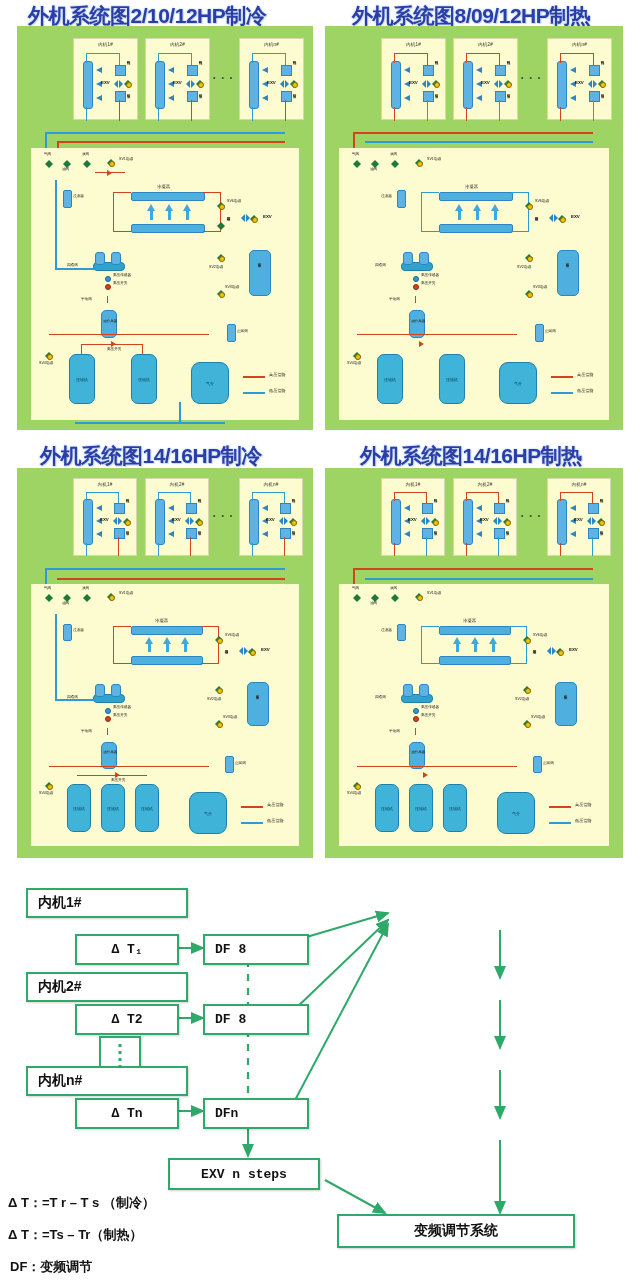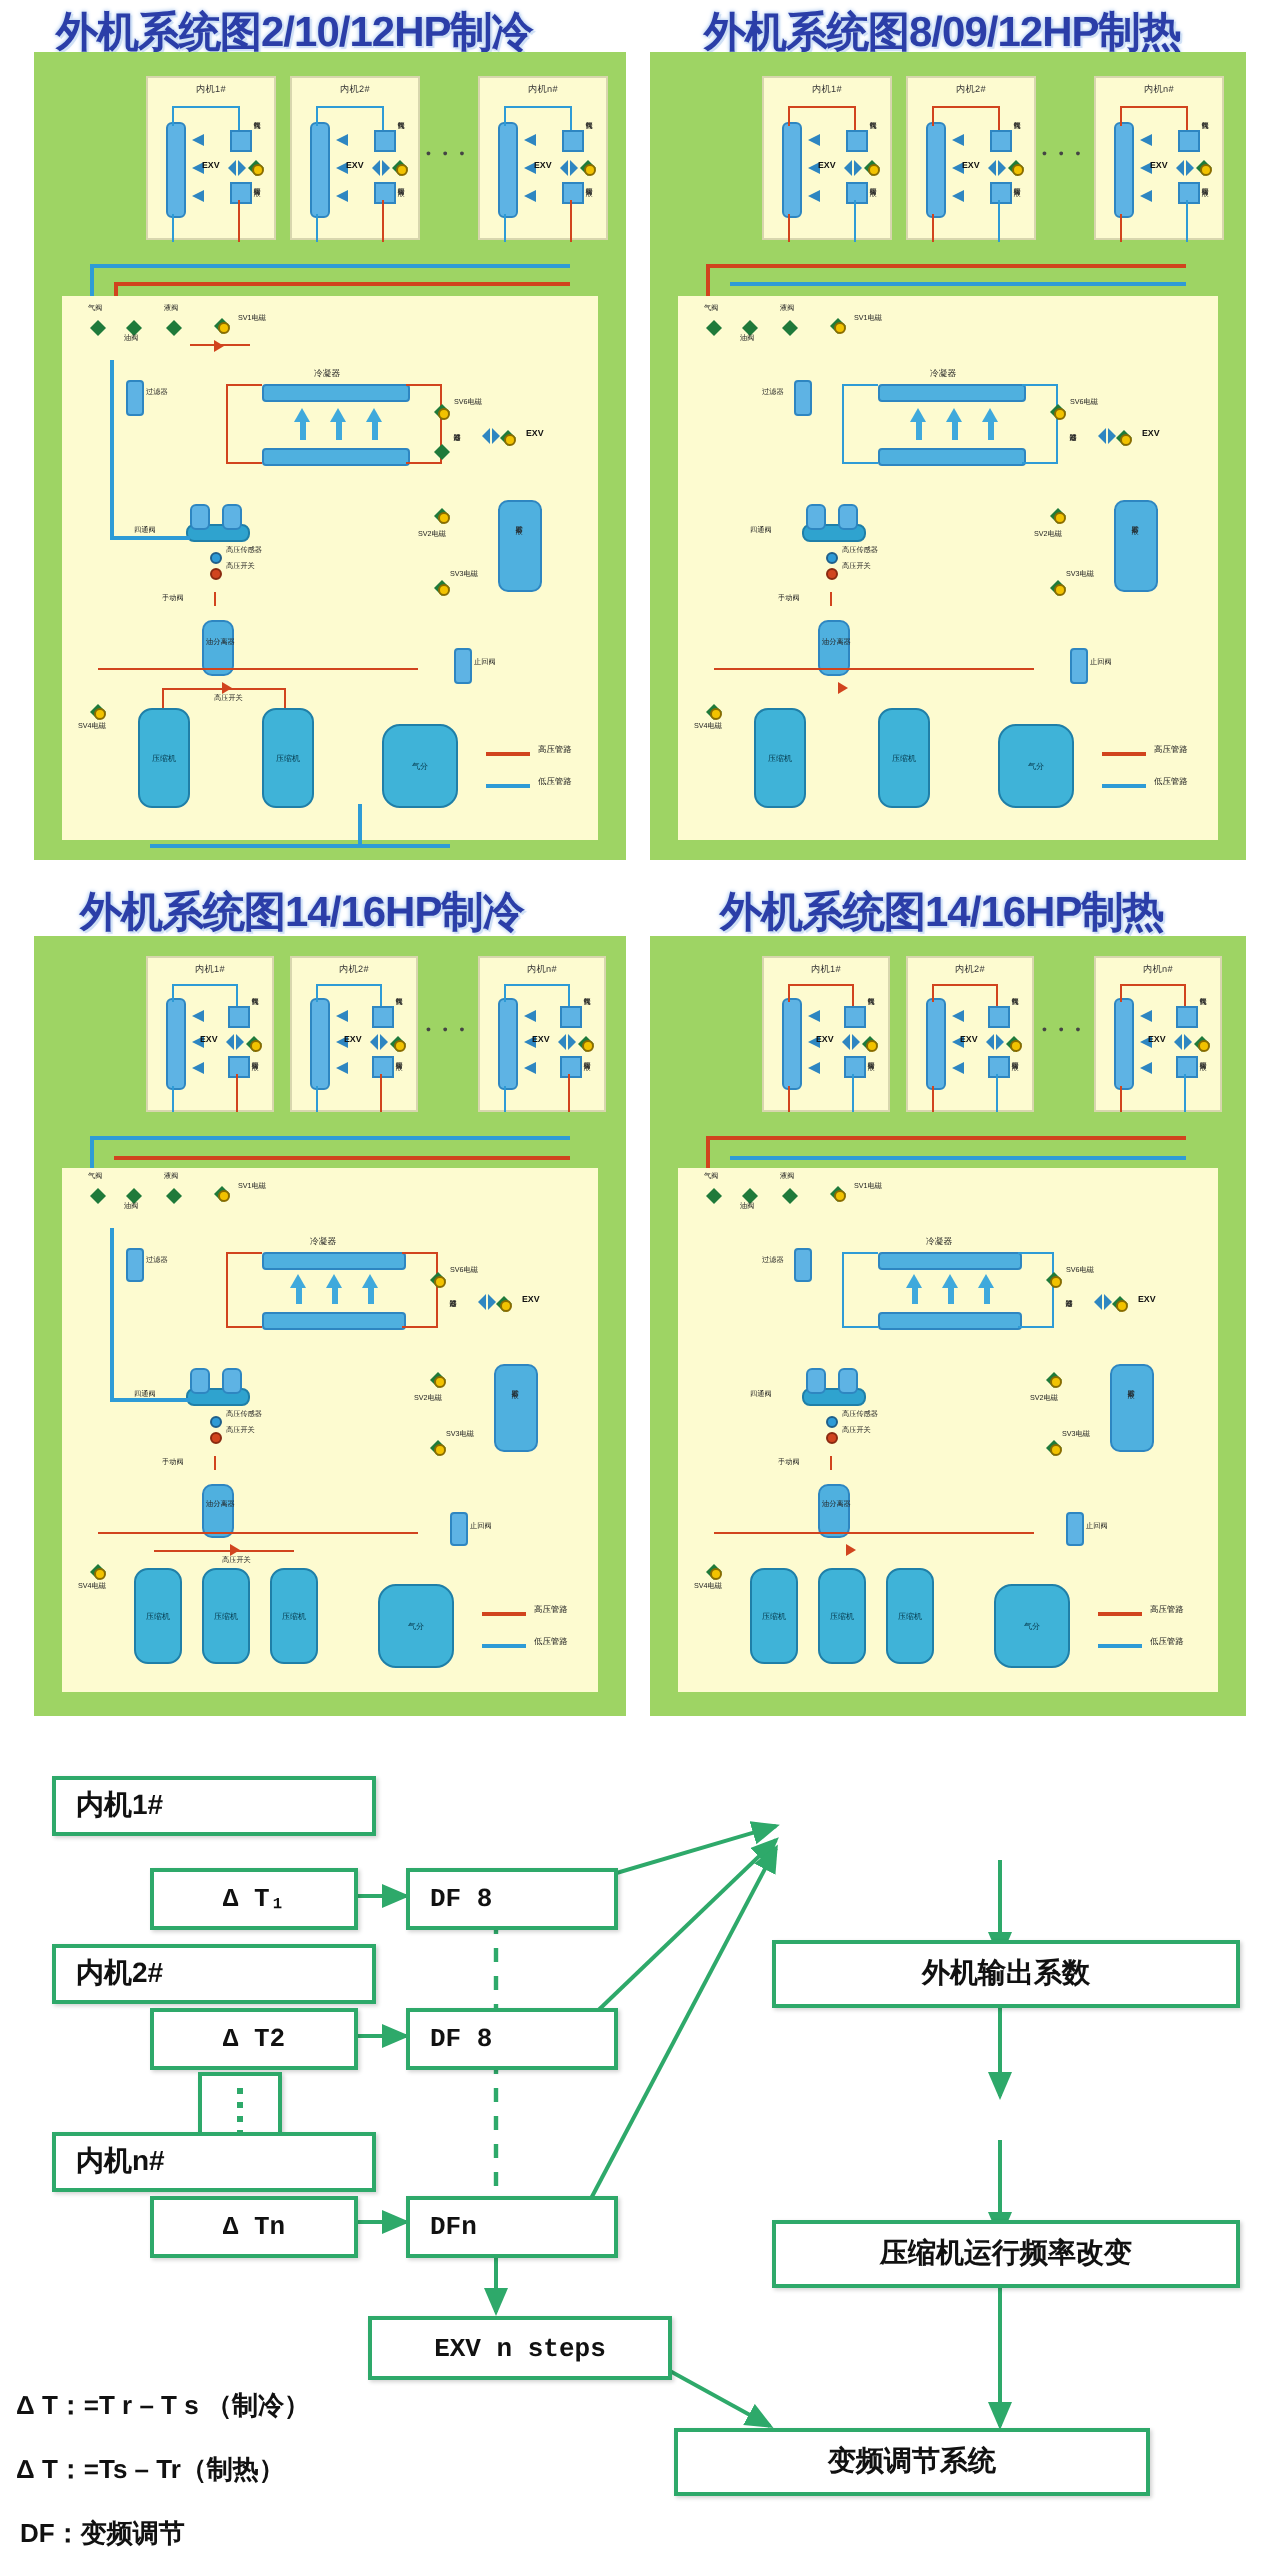--- a/index.html
+++ b/index.html
@@ -785,22 +785,20 @@
   <div class="fbox" style="left:99px;top:168px;width:38px;height:38px;">
     <svg width="6" height="30">
       <line x1="3" y1="2" x2="3" y2="28" stroke="#2EA96A" stroke-width="3" stroke-dasharray="3,4"></line>
     </svg>
   </div>
 
   <div class="fbox left" style="left:26px;top:198px;width:148px;height:26px;">内机n#</div>
   <div class="fbox center mono" style="left:75px;top:230px;width:100px;height:27px;">Δ Tn</div>
   <div class="fbox left mono" style="left:203px;top:230px;width:92px;height:27px;">DFn</div>
 
-  <div class="fbox center mono" style="left:184px;top:290px;width:148px;height:28px;">EXV n steps</div>
-
-  <div class="fbox center" style="left:386px;top:102px;width:230px;height:30px;">外机输出系数</div>
-  <div class="fbox center" style="left:386px;top:242px;width:230px;height:30px;">压缩机运行频率改变</div>
+  <div class="fbox center mono" style="left:168px;top:290px;width:148px;height:28px;">EXV n steps</div>
+
   <div class="fbox center" style="left:337px;top:346px;width:234px;height:30px;">变频调节系统</div>
 
   <div class="leg" style="left:8px;top:326px;">Δ T：=T r  – T s （制冷）</div>
   <div class="leg" style="left:8px;top:358px;">Δ T：=Ts – Tr（制热）</div>
   <div class="leg" style="left:10px;top:390px;">DF：变频调节</div>
 </div>
 
 </body></html>

